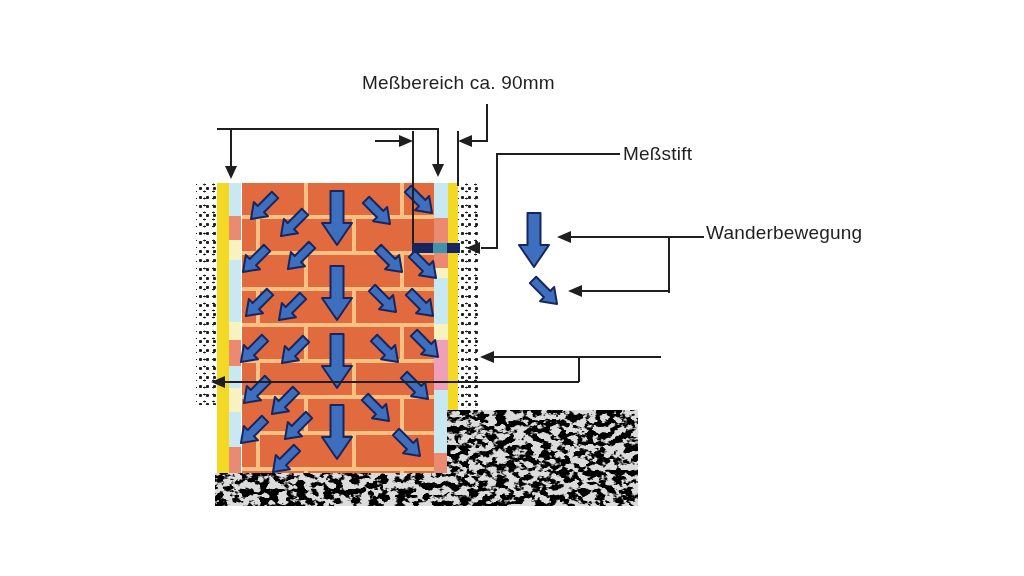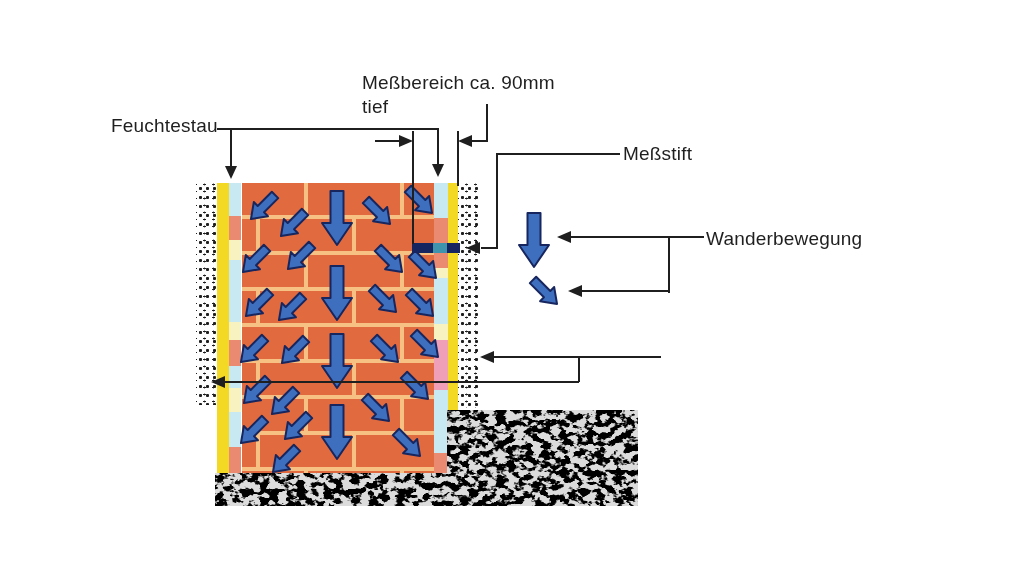--- a/index.html
+++ b/index.html
@@ -152,21 +152,19 @@
   <div class="ah ah-left" style="left:568px;top:285px;"></div>
 
   <div class="ln h" style="left:494px;top:356px;width:167px;"></div>
   <div class="ah ah-left" style="left:480px;top:351px;"></div>
   <div class="ln v" style="left:578px;top:356px;height:26px;"></div>
   <div class="ln h" style="left:224px;top:381px;width:355px;"></div>
   <div class="ah ah-left" style="left:211px;top:376px;"></div>
 
   <div class="lbl" style="left:362px;top:71px;">
     <div>Meßbereich ca. 90mm</div>
-    <div>tief</div>
   </div>
-  <div class="lbl" style="left:111px;top:114px;">Feuchtestau</div>
   <div class="lbl" style="left:623px;top:142px;">Meßstift</div>
-  <div class="lbl" style="left:706px;top:227px;">
+  <div class="lbl" style="left:706px;top:221px;">
     <div>Wanderbewegung</div>
   </div>
 
 </div>
 
 </body></html>

